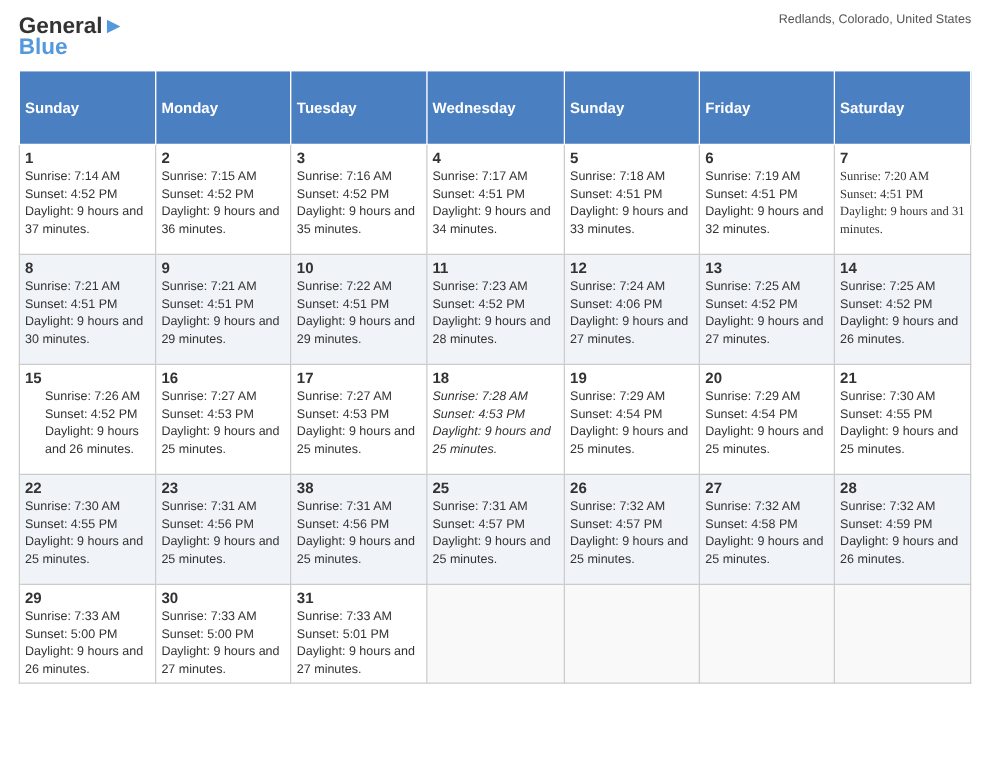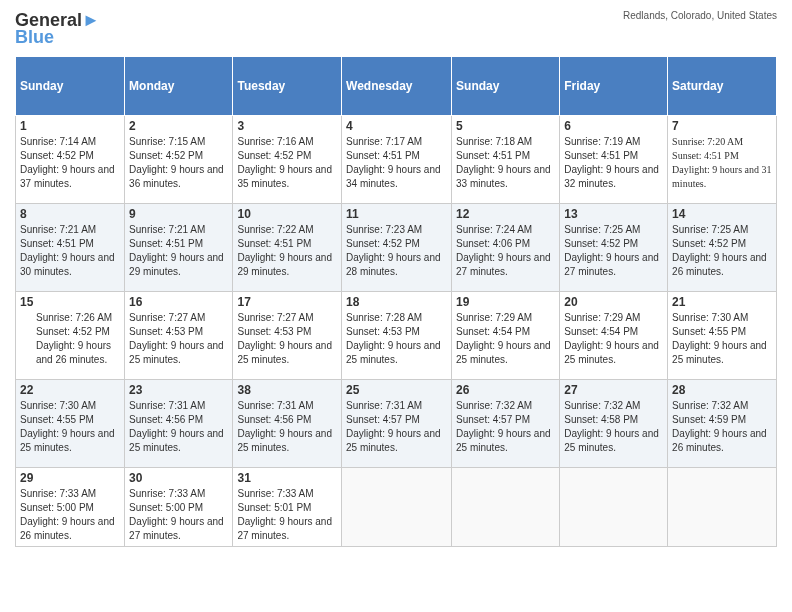--- a/index.html
+++ b/index.html
@@ -216,21 +216,21 @@
 Daylight: 9 hours and 25 minutes.</div>
           </td>
           <td>
             <span class="day-num">17</span>
             <div class="day-info" style="white-space: pre-line;">Sunrise: 7:27 AM
 Sunset: 4:53 PM
 Daylight: 9 hours and 25 minutes.</div>
           </td>
           <td>
             <span class="day-num">18</span>
-            <div class="day-info" style="white-space: pre-line;">Sunrise: 7:28 AM
+            <div class="day-info" style="white-space: pre-line; font-style: italic;">Sunrise: 7:28 AM
 Sunset: 4:53 PM
 Daylight: 9 hours and 25 minutes.</div>
           </td>
           <td>
             <span class="day-num">19</span>
             <div class="day-info" style="white-space: pre-line;">Sunrise: 7:29 AM
 Sunset: 4:54 PM
 Daylight: 9 hours and 25 minutes.</div>
           </td>
           <td>

